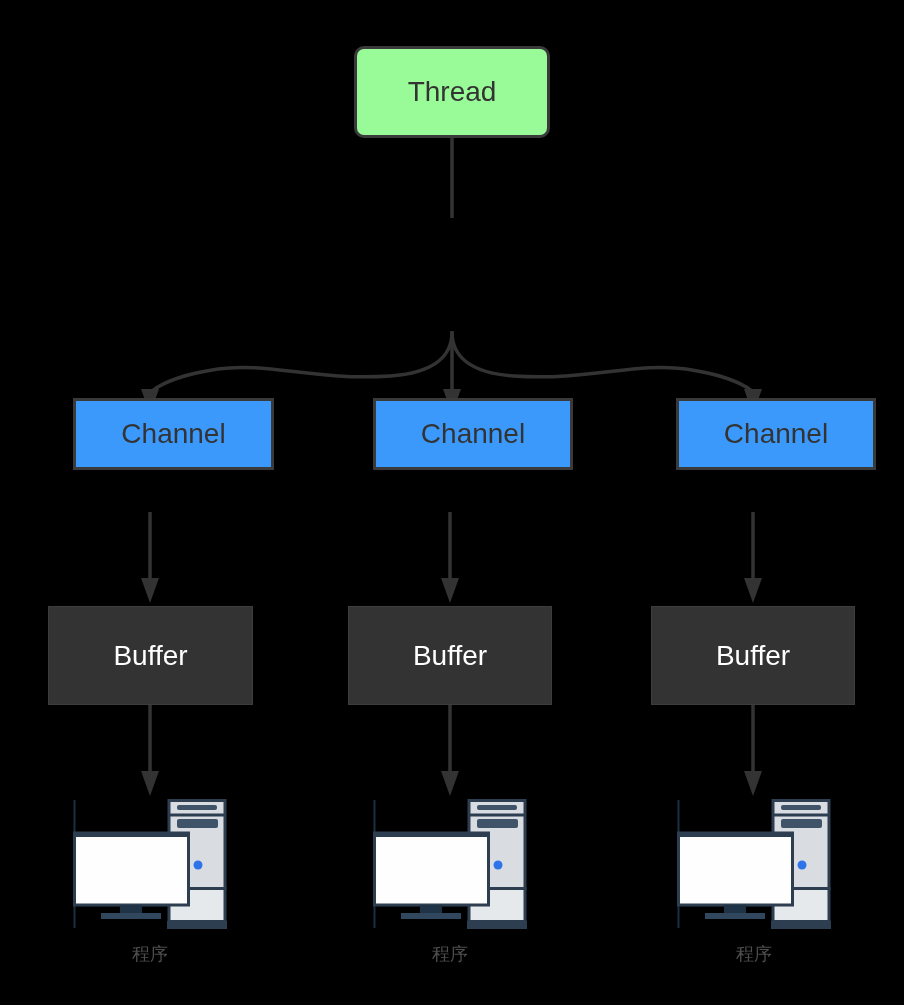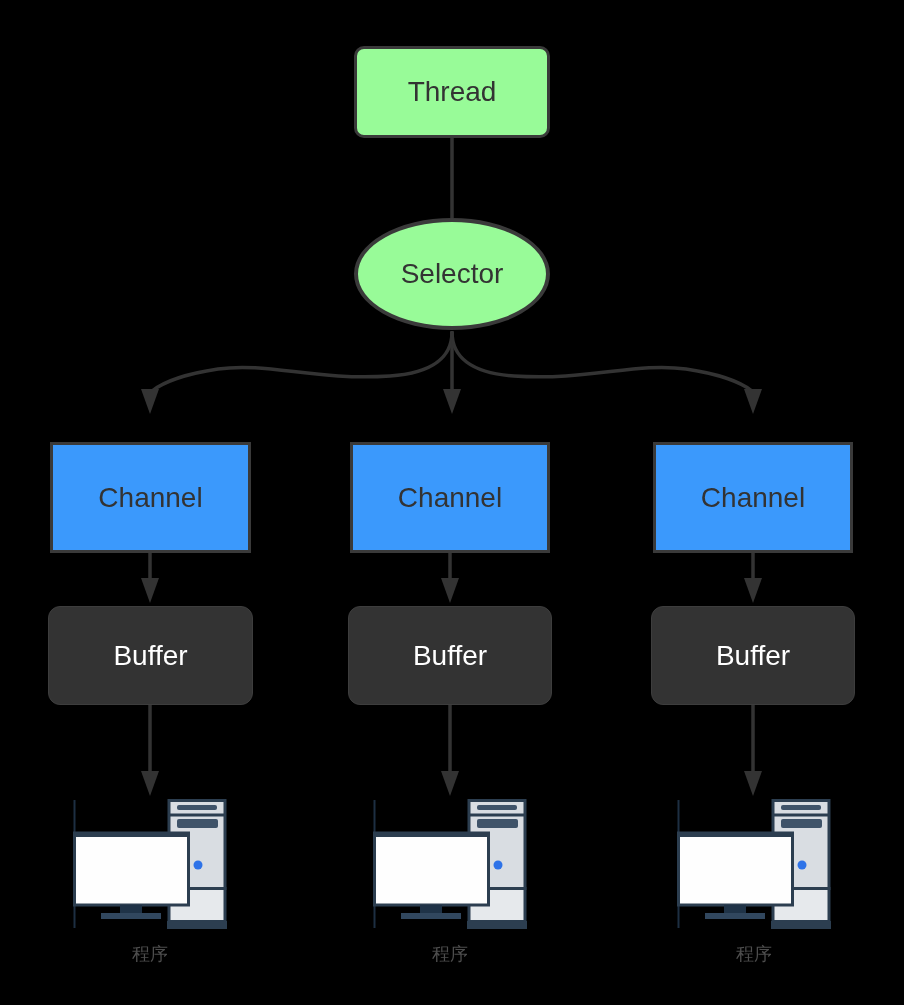--- a/index.html
+++ b/index.html
@@ -23,29 +23,30 @@
     box-sizing:border-box;
     font-size:28px;color:var(--node-text,#333);
   }
   .green{
     background:var(--green-fill,#98fb98);
     border:3px solid var(--node-border,#3a3a3a);
   }
   .thread{left:354px;top:46px;width:196px;height:92px;border-radius:10px;}
   .selector{left:354px;top:218px;width:196px;height:112px;border-radius:50%;border-width:4px;}
   .channel{
-    top:442px;height:111px;
+    top:398px;height:72px;
     background:var(--blue-fill,#3b99fc);
     border:3px solid var(--node-border,#3a3a3a);
+    margin-left:23px;
   }
   .channel.c1{left:50px;width:201px;}
   .channel.c2{left:350px;width:200px;}
   .channel.c3{left:653px;width:200px;}
   .buffer{
-    top:606px;height:99px;border-radius:12px;
+    top:606px;height:99px;border-radius:0;
     background:var(--dark-fill,#333);
     border:1px solid #3d3d3d;
     color:var(--buffer-text,#fff);
   }
   .buffer.b1{left:48px;width:205px;}
   .buffer.b2{left:348px;width:204px;}
   .buffer.b3{left:651px;width:204px;}
   .computer{position:absolute;top:799px;width:154px;height:131px;z-index:2;}
   .computer.p1{left:73px;}
   .computer.p2{left:373px;}
@@ -100,23 +101,20 @@
     <path class="edge" d="M450 705 L450 771"></path>
     <polygon class="arrowhead" points="450,796 441,771 459,771"></polygon>
     <path class="edge" d="M753 705 L753 771"></path>
     <polygon class="arrowhead" points="753,796 744,771 762,771"></polygon>
   </svg>
 
   <div class="node green thread">
     <span>Thread</span>
   </div>
 
-  <div class="node green selector">
-    <span>Selector</span>
-  </div>
 
   <div class="node channel c1">
     <span>Channel</span>
   </div>
   <div class="node channel c2">
     <span>Channel</span>
   </div>
   <div class="node channel c3">
     <span>Channel</span>
   </div>

